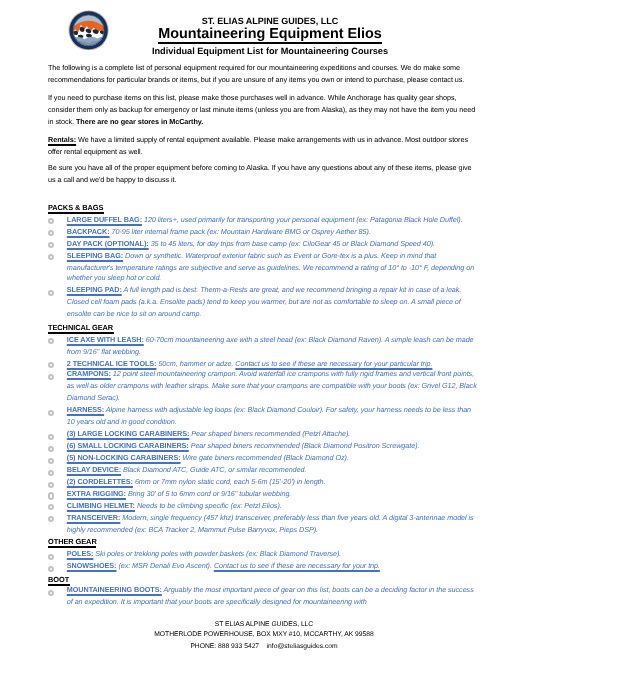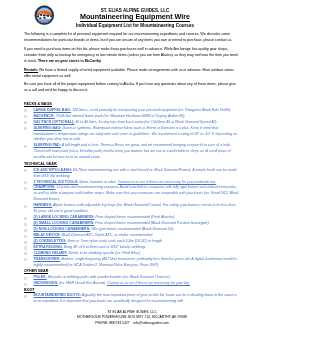--- a/index.html
+++ b/index.html
@@ -71,21 +71,21 @@
 <path d="M44 60 Q52 56 58 62 Q59 67 51 68 Q45 67 44 64 Z"></path>
 </g>
 <path d="M10 70 Q26 61 40 72 Q56 60 72 70 Q82 64 90 68 L90 92 L10 92 Z" fill="#8fa7c5"></path>
 <path d="M10 80 Q30 72 50 81 Q72 70 90 80 L90 92 L10 92 Z" fill="#7a94b7"></path>
 </g>
 <circle cx="50" cy="50" r="38" fill="none" stroke="#4f5530" stroke-width="2"></circle>
 </svg>
   </div>
   <div class="htext">
    <div class="org">ST. ELIAS ALPINE GUIDES, LLC</div>
-   <div class="title"><span>Mountaineering Equipment Wire</span></div>
+   <div class="title"><span>Mountaineering Equipment Elios</span></div>
    <div class="subtitle">Individual Equipment List for Mountaineering Courses</div>
   </div>
  </div>
  <div class="body">
   <div id="intro">
         <div class="para">The following is a complete list of personal equipment required for our mountaineering expeditions and courses. We do make some recommendations for particular brands or items, but if you are unsure of any items you own or intend to purchase, please contact us.</div>
         <div class="para">If you need to purchase items on this list, please make those purchases well in advance. While Anchorage has quality gear shops, consider them only as backup for emergency or last minute items (unless you are from Alaska), as they may not have the item you need in stock. <b>There are no gear stores in McCarthy.</b></div>
         <div class="para"><b><u>Rentals:</u></b> We have a limited supply of rental equipment available. Please make arrangements with us in advance. Most outdoor stores offer rental equipment as well.</div>
         <div class="para">Be sure you have all of the proper equipment before coming to Alaska. If you have any questions about any of these items, please give us a call and we'd be happy to discuss it.</div>
       </div>

